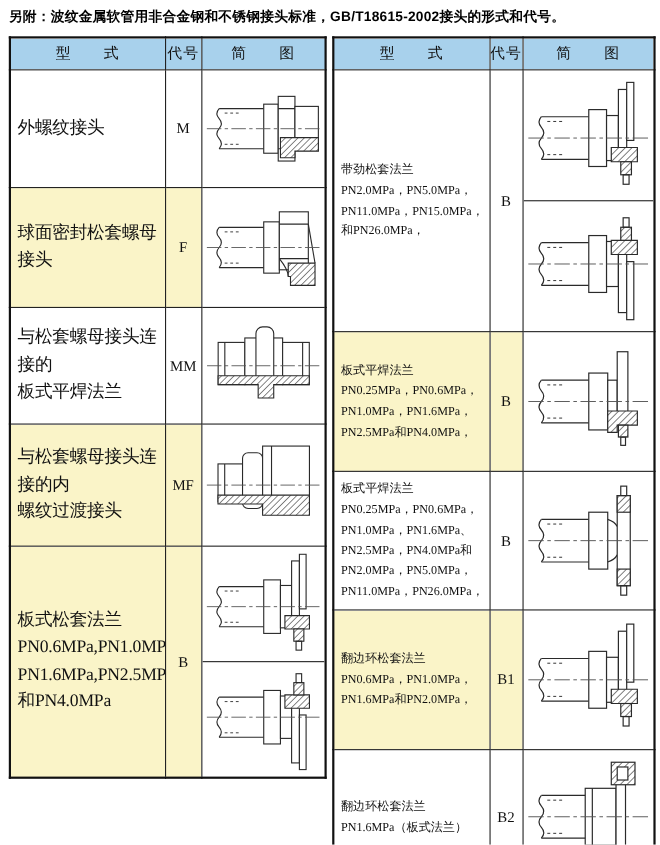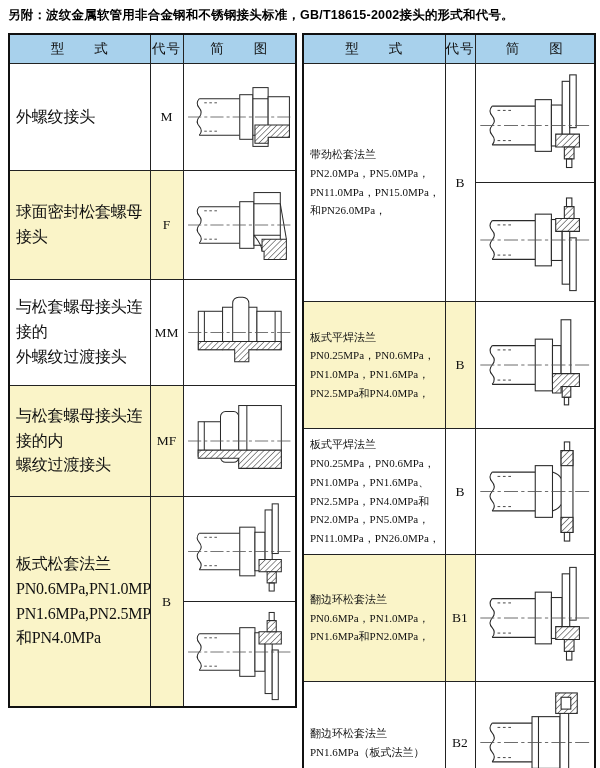--- a/index.html
+++ b/index.html
@@ -213,21 +213,21 @@
         <td class="type">球面密封松套螺母接头</td>
         <td class="code">F</td>
         <td class="diag">
           <svg viewBox="0 0 110 96">
                 <use href="#sym-nut"></use>
               </svg>
         </td>
       </tr>
       <tr class="rh97">
         <td class="type">与松套螺母接头连接的
-外螺纹过渡接头</td>
+板式平焊法兰</td>
         <td class="code">MM</td>
         <td class="diag">
           <svg viewBox="0 0 110 96">
                 <use href="#sym-mm"></use>
               </svg>
         </td>
       </tr>
       <tr class="rh102 hl">
         <td class="type">与松套螺母接头连接的内
 螺纹过渡接头</td>

